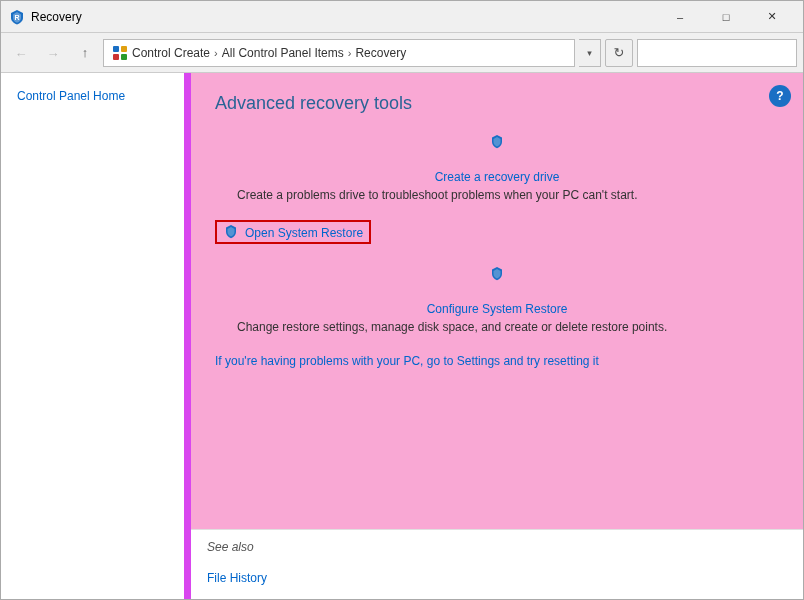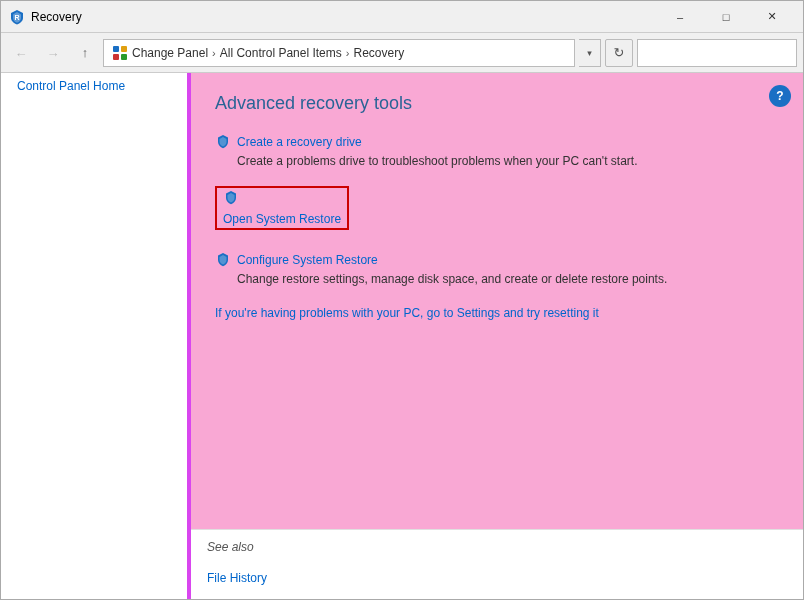--- a/index.html
+++ b/index.html
@@ -158,22 +158,22 @@
     
     .main-area {
       display: flex;
       flex: 1;
       overflow: hidden;
     }
     
     .sidebar {
       width: 190px;
       background: #fff;
-      border-right: 4px solid #d946ef;
-      padding: 2px 0;
+      border-right: 7px solid #d946ef;
+      padding: 12px 0;
       flex-shrink: 0;
     }
     .sidebar-link {
       display: block;
       padding: 4px 16px;
       color: #0066cc;
       text-decoration: none;
       font-size: 12px;
       cursor: pointer;
     }
@@ -191,53 +191,53 @@
       font-weight: 300;
       margin-bottom: 20px;
     }
 
     .tool-item {
       margin-bottom: 18px;
     }
     .tool-link {
       display: flex;
       align-items: center;
-      gap: 6px;
+      gap: 20px;
       color: #0066cc;
       text-decoration: none;
       font-size: 12px;
       cursor: pointer;
       margin-bottom: 4px;
+      flex-direction: column;
     }
     .tool-desc {
       font-size: 12px;
       color: #333;
       margin-left: 22px;
     }
 
     
     .shield-icon {
       width: 16px;
       height: 16px;
       flex-shrink: 0;
     }
 
     
     .open-restore-link {
       display: inline-flex;
-      align-items: flex-start;
+      align-items: flex-end;
       gap: 6px;
       color: #0066cc;
       text-decoration: none;
       font-size: 12px;
       cursor: pointer;
       border: 2px solid #cc0000;
       padding: 2px 6px;
       margin-bottom: 4px;
-      flex-direction: column;
     }
 
     .settings-link {
       color: #0066cc;
       font-size: 12px;
       cursor: pointer;
       text-decoration: none;
       display: block;
       margin-top: 20px;
     }
@@ -306,21 +306,21 @@
     <button class="nav-btn">↑</button>
 
     <div class="address-path">
 
       <svg class="breadcrumb-icon" viewBox="0 0 16 16">
         <rect x="1" y="1" width="6" height="6" fill="#1a6fc4" rx="1"></rect>
         <rect x="9" y="1" width="6" height="6" fill="#e0a010" rx="1"></rect>
         <rect x="1" y="9" width="6" height="6" fill="#cc3333" rx="1"></rect>
         <rect x="9" y="9" width="6" height="6" fill="#2a9a2a" rx="1"></rect>
       </svg>
-      <span class="path-item">Change Panel</span>
+      <span class="path-item">Control Create</span>
       <span class="path-separator">›</span>
       <span class="path-item">All Control Panel Items</span>
       <span class="path-separator">›</span>
       <span class="path-item">Recovery</span>
     </div>
     <button class="addr-dropdown-btn">▾</button>
     <button class="refresh-btn">↻</button>
     <div class="search-box">
       <input type="text" style="">
       <span class="search-icon-small">🔍</span>

